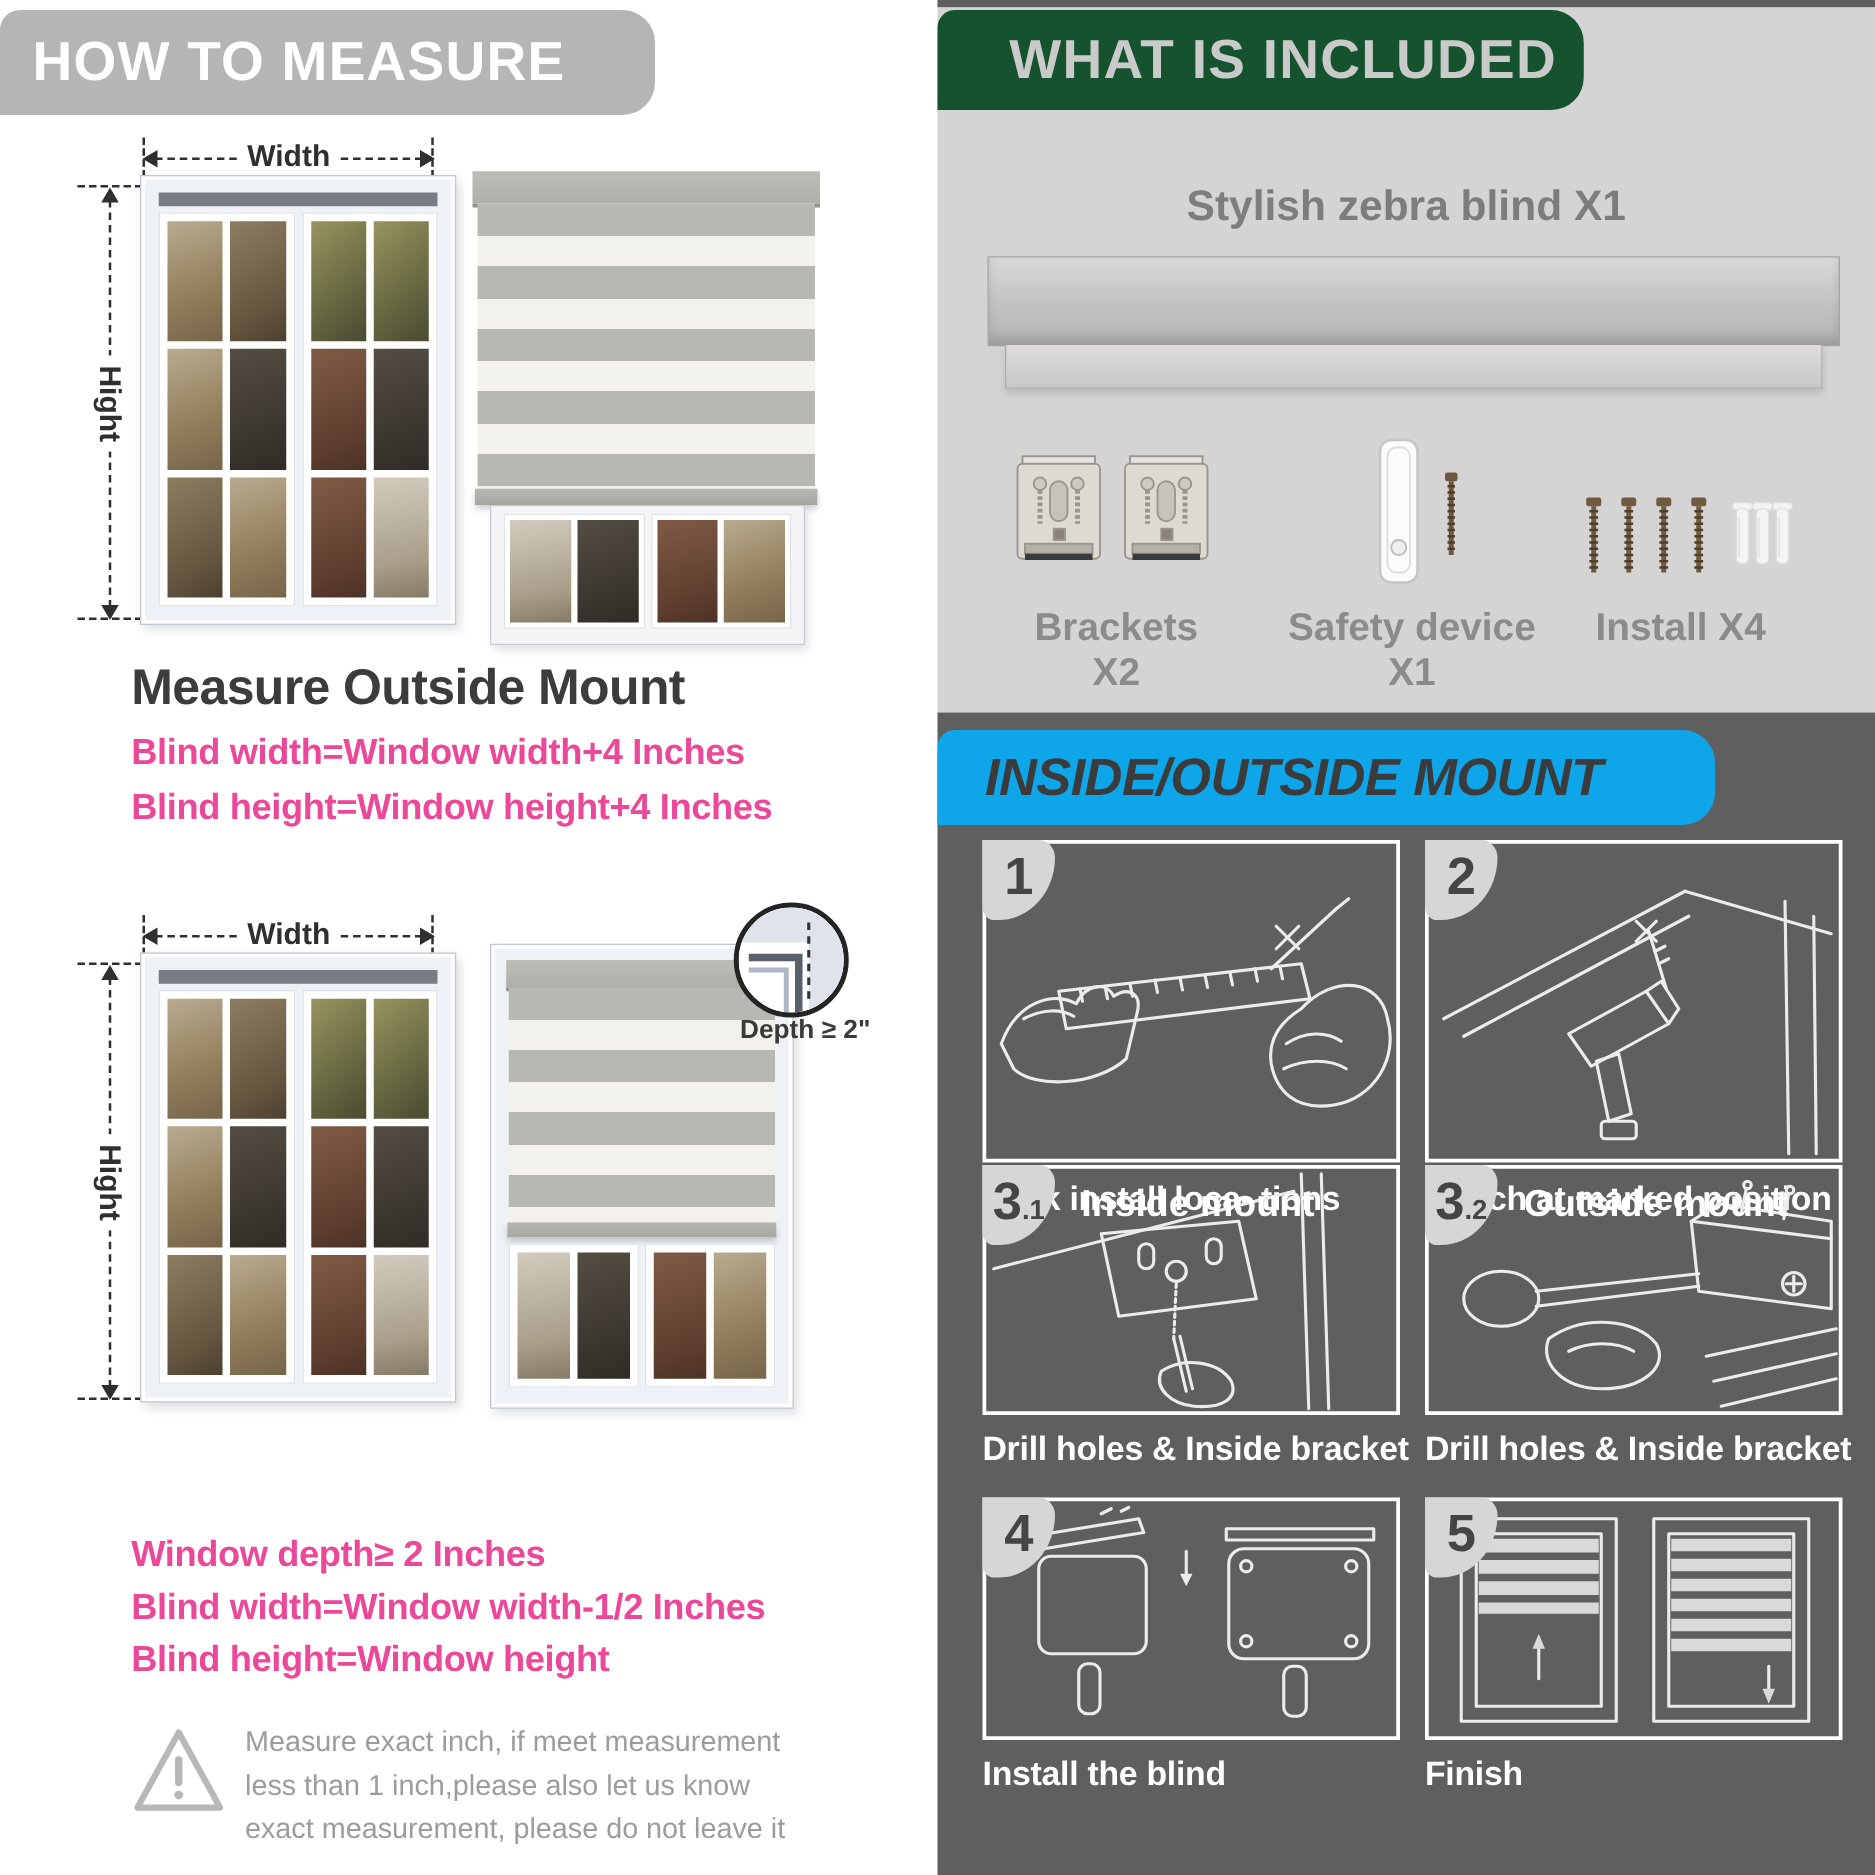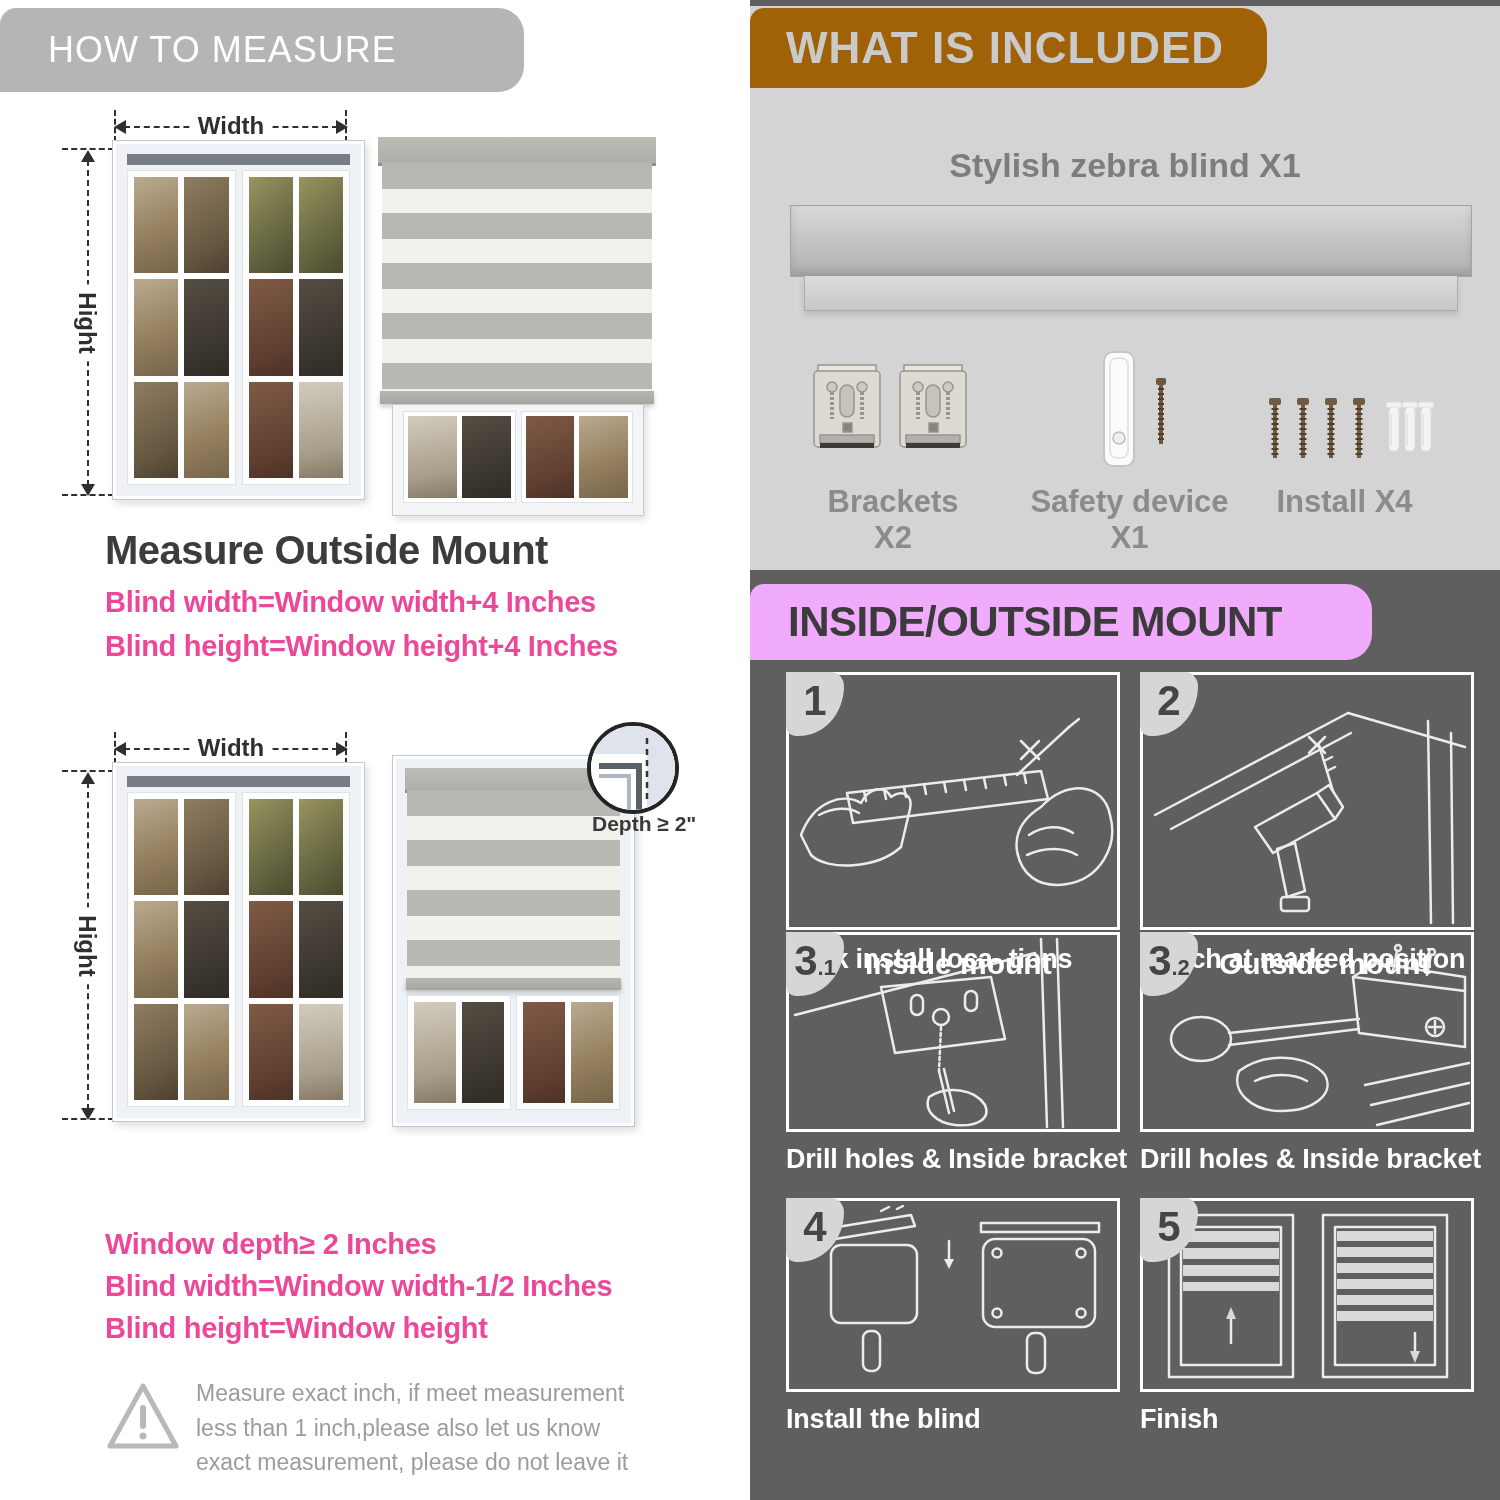--- a/index.html
+++ b/index.html
@@ -3,21 +3,21 @@
 <meta charset="utf-8">
 <style>
   html,body{margin:0;padding:0;background:#fff;}
   #stage{position:relative;width:1500px;height:1500px;background:#ffffff;overflow:hidden;
          font-family:"Liberation Sans",sans-serif;}
   .abs{position:absolute;}
 
   
   #how-box{left:0;top:8px;width:524px;height:84px;background:#b5b5b5;
            border-radius:16px 26px 26px 0;}
-  #how-box .t{line-height:84px;padding-left:48px;font-size:36px;font-weight:normal;
+  #how-box .t{line-height:84px;padding-left:26px;font-size:44px;font-weight:bold;
               color:#ffffff;letter-spacing:1px;}
 
   .sec-heading{font-size:40px;font-weight:bold;color:#3c3c3c;letter-spacing:-0.5px;}
   .sec-line{font-size:29px;font-weight:bold;color:#ec4899;letter-spacing:-0.3px;}
 
   
   .win{box-sizing:border-box;background:#eef1f5;border:1px solid #c2c8d2;
        box-shadow:inset 0 0 0 3px #fdfdfe, 3px 4px 8px rgba(0,0,0,0.13);}
   .pocket{position:absolute;left:14px;right:14px;top:13px;height:11px;background:#787c83;}
   .leaves{position:absolute;left:14px;right:14px;top:29px;bottom:14px;display:flex;gap:6px;}
@@ -60,37 +60,37 @@
   .depth-note{font-size:21px;font-weight:bold;color:#3a3a3a;}
   .magnifier{box-sizing:border-box;width:92px;height:92px;border:4px solid #242424;
              border-radius:50%;background:#ffffff;overflow:hidden;}
 
   .warning-text{font-size:23px;font-weight:500;color:#9c9c9c;line-height:1.5;width:450px;}
 
   
   #right-panel{left:750px;top:0;width:750px;height:1500px;}
   #right-topstrip{left:0;top:0;width:750px;height:6px;background:#5f5f5f;}
   #included-bg{left:0;top:6px;width:750px;height:564px;background:#d4d4d4;}
-  #included-box{left:0;top:8px;width:517px;height:80px;background:#a16207;
-                border-radius:14px 26px 26px 0;}
+  #included-box{left:0;top:8px;width:517px;height:80px;background:#14532d;
+                border-radius:14px 26px 26px 0;text-align:center;}
   #included-box .t{line-height:80px;padding-left:36px;font-size:44px;font-weight:bold;
                    color:#cacaca;letter-spacing:1px;}
   #blind-name{left:0;top:146px;width:750px;text-align:center;font-size:34px;
               font-weight:bold;color:#7d7d7d;}
   #headrail-top{left:40px;top:205px;width:680px;height:70px;
       background:linear-gradient(180deg,#d8d8d6,#c2c2c0 55%,#b2b2b0);
       border:1px solid #a3a3a1;box-shadow:inset 0 -6px 8px rgba(0,0,0,0.12);}
   #headrail-bottom{left:54px;top:276px;width:652px;height:34px;
       background:linear-gradient(180deg,#dedddb,#c8c7c5);
       border:1px solid #adadab;border-top:none;box-shadow:0 4px 6px rgba(0,0,0,0.12);}
   .part-label{font-size:31px;font-weight:bold;color:#8b8b8b;text-align:center;}
 
   #mount-bg{left:0;top:570px;width:750px;height:930px;background:#5f5f5f;}
-  #mount-box{left:0;top:584px;width:622px;height:76px;background:#f0abfc;
-             border-radius:14px 26px 26px 0;}
+  #mount-box{left:0;top:584px;width:622px;height:76px;background:#0ea5e9;
+             border-radius:14px 26px 26px 0;font-style:italic;}
   #mount-box .t{line-height:76px;padding-left:38px;font-size:42px;font-weight:bold;
                 color:#3b3b3b;letter-spacing:-0.5px;}
 
   .panel{box-sizing:border-box;border:3px solid #ffffff;width:334px;}
   .badge{position:absolute;top:-3px;left:-3px;width:58px;height:64px;background:#d6d6d6;
          border-radius:0 24% 85% 18%;color:#454545;text-align:center;}
   .badge .n{font-size:42px;font-weight:bold;line-height:58px;}
   .badge .s{font-size:22px;font-weight:bold;}
   .panel-label{position:absolute;top:12px;left:76px;font-size:30px;font-weight:bold;color:#ffffff;}
   .caption{font-size:27px;font-weight:bold;color:#ffffff;letter-spacing:-0.2px;}

